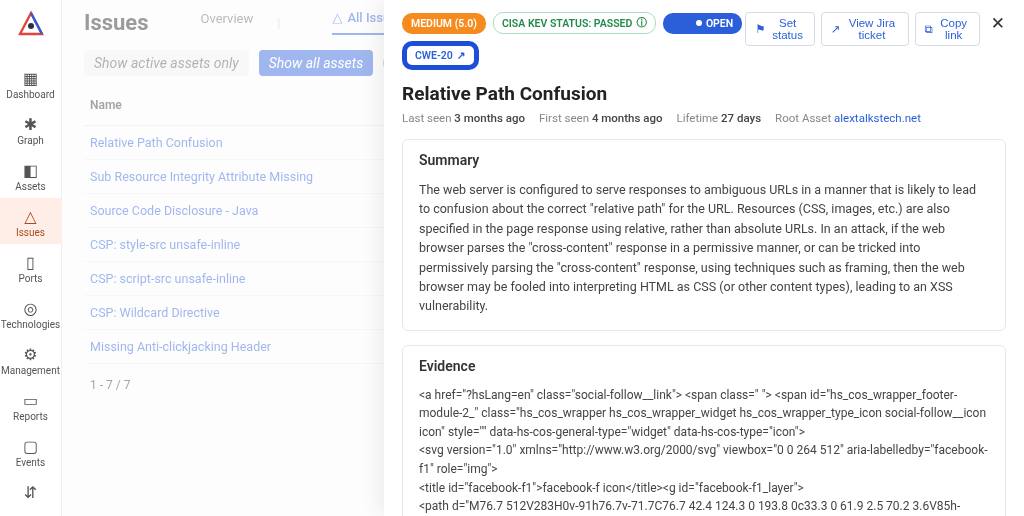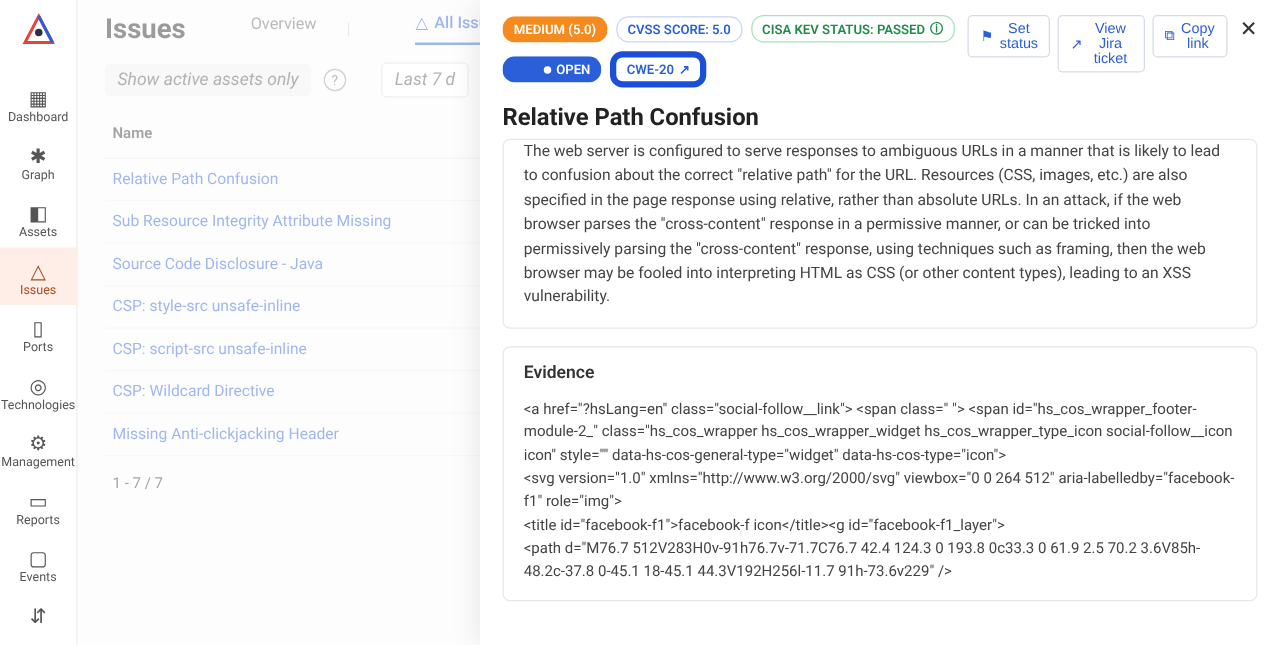--- a/index.html
+++ b/index.html
@@ -122,20 +122,21 @@
     <span class="page-title">Issues</span>
     <span class="tab">Overview</span>
     <span class="divider">|</span>
     <span class="tab active">
         <span>△</span>
         <span>All Issues</span>
       </span>
   </div>
   <div class="filters">
     <span class="chip">Show active assets only</span>
+    <span class="chip blue">Show all assets</span>
     <span class="help">?</span>
     <span style="width:8px"></span>
     <span class="chip outline">Last 7 d</span>
   </div>
   <table>
     <thead>
         <tr>
       <th style="width:58%"><span>Name</span><span class="sort">▲<br>▼</span><span style="float:right;margin-right:6px;color:#bbb">▽</span></th>
       <th><span>Severity</span><span class="sort">▲<br>▼</span></th>
     </tr>
@@ -172,21 +173,20 @@
     </tbody>
   </table>
   <div class="pager">1 - 7 / 7</div>
   <div class="dim"></div>
 </div>
 
 <div class="drawer">
   <div class="drawer-top">
     <div class="tags">
       <span class="tag medium">MEDIUM (5.0)</span>
-      <span class="tag cvss">CVSS SCORE: 5.0</span>
       <span class="tag cisa">
           <span>CISA KEV STATUS: PASSED</span> 
           <span>ⓘ</span>
         </span>
       <span class="tag open">
           <span style="width:6px;height:6px;border-radius:50%;background:#fff;display:inline-block"></span>
           <span>OPEN</span>
         </span>
       <span class="tag cwe">
           <span>CWE-20</span> 
@@ -204,22 +204,29 @@
         </button>
       <button class="action-btn">
           <span>⧉</span>
           <span>Copy link</span>
         </button>
       <span class="close-x">✕</span>
     </div>
   </div>
 
   <h1>Relative Path Confusion</h1>
+  <div class="meta">
+    <span><span>Last seen</span> <b>3 months ago</b></span>
+    <span><span>First seen</span> <b>4 months ago</b></span>
+    <span><span>Lifetime</span> <b>27 days</b></span>
+    <span><span>Root Asset</span> <a>alextalkstech.net</a></span>
+  </div>
 
   <div class="card">
+    <div class="card-h">Summary</div>
     <div class="card-body">The web server is configured to serve responses to ambiguous URLs in a manner that is likely to lead to confusion about the correct "relative path" for the URL. Resources (CSS, images, etc.) are also specified in the page response using relative, rather than absolute URLs. In an attack, if the web browser parses the "cross-content" response in a permissive manner, or can be tricked into permissively parsing the "cross-content" response, using techniques such as framing, then the web browser may be fooled into interpreting HTML as CSS (or other content types), leading to an XSS vulnerability.</div>
   </div>
 
   <div class="card evidence">
     <div class="card-h">Evidence</div>
     <div class="card-body">
       <div>&lt;a href="?hsLang=en" class="social-follow__link"&gt; &lt;span class=" "&gt; &lt;span id="hs_cos_wrapper_footer-module-2_" class="hs_cos_wrapper hs_cos_wrapper_widget hs_cos_wrapper_type_icon social-follow__icon icon" style="" data-hs-cos-general-type="widget" data-hs-cos-type="icon"&gt;</div>
       <div>&lt;svg version="1.0" xmlns="http://www.w3.org/2000/svg" viewbox="0 0 264 512" aria-labelledby="facebook-f1" role="img"&gt;</div>
       <div>&lt;title id="facebook-f1"&gt;facebook-f icon&lt;/title&gt;&lt;g id="facebook-f1_layer"&gt;</div>
       <div>&lt;path d="M76.7 512V283H0v-91h76.7v-71.7C76.7 42.4 124.3 0 193.8 0c33.3 0 61.9 2.5 70.2 3.6V85h-48.2c-37.8 0-45.1 18-45.1 44.3V192H256l-11.7 91h-73.6v229" /&gt;</div>

